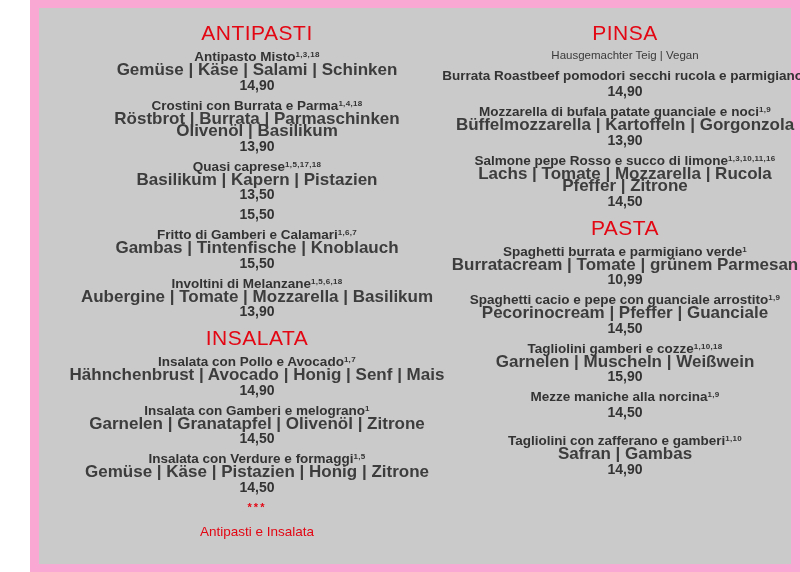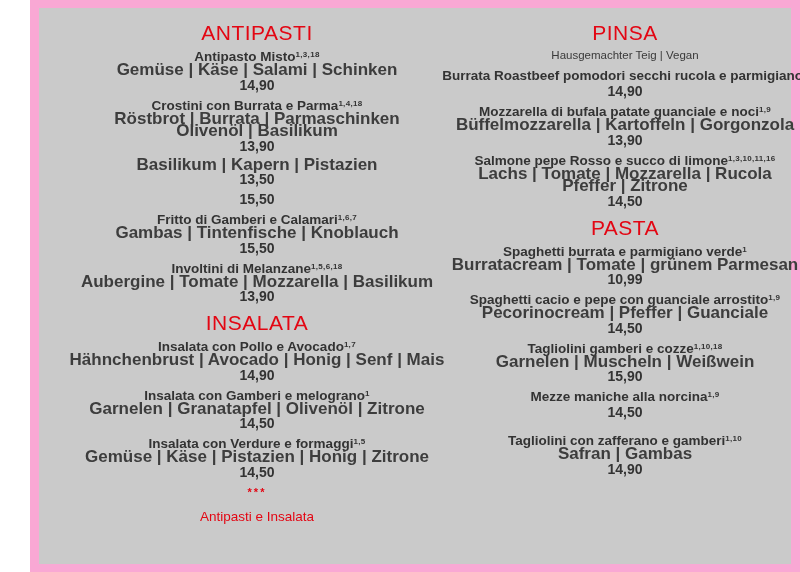--- a/index.html
+++ b/index.html
@@ -97,20 +97,21 @@
           <div class="idesc">Gemüse | Käse | Salami | Schinken</div>
           <div class="iprice">14,90</div>
         </div>
         <div class="item">
           <div class="iname"><span>Crostini con Burrata e Parma</span><sup>1,4,18</sup></div>
           <div class="idesc">Röstbrot | Burrata | Parmaschinken</div>
           <div class="idesc">Olivenöl | Basilikum</div>
           <div class="iprice">13,90</div>
         </div>
         <div class="item">
+          <div class="iname"><span>Quasi caprese</span><sup>1,5,17,18</sup></div>
           <div class="idesc">Basilikum | Kapern | Pistazien</div>
           <div class="iprice">13,50</div>
         </div>
         <div class="item">
           <div class="iprice">15,50</div>
         </div>
         <div class="item">
           <div class="iname"><span>Fritto di Gamberi e Calamari</span><sup>1,6,7</sup></div>
           <div class="idesc">Gambas | Tintenfische | Knoblauch</div>
           <div class="iprice">15,50</div>

